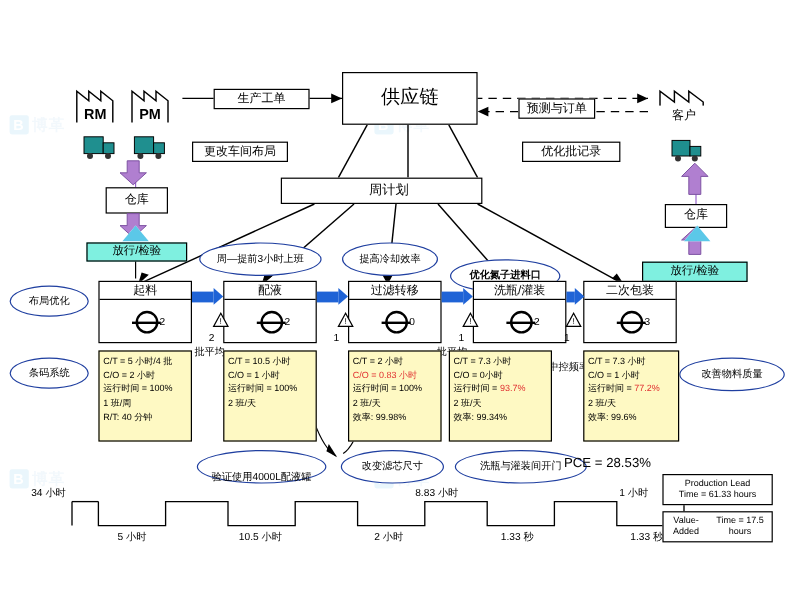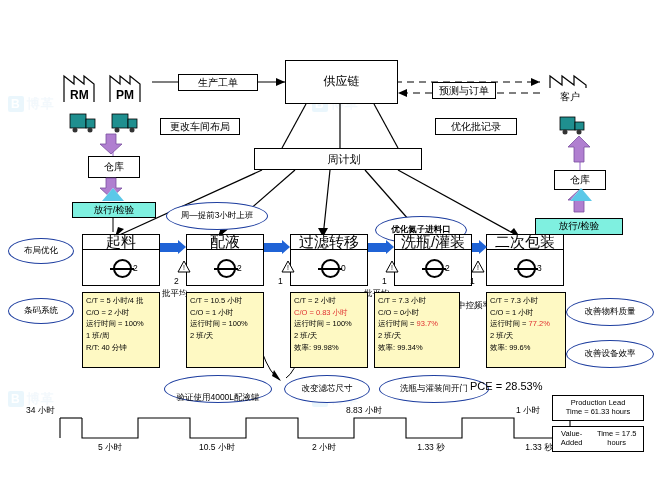--- a/index.html
+++ b/index.html
@@ -8,21 +8,21 @@
 
   .wm{position:absolute;opacity:.18;color:#bcd9ef;font-weight:bold;font-size:13px;letter-spacing:1px;user-select:none;}
   .wm .b{display:inline-block;background:#2aa7df;color:#fff;padding:1px 3px;border-radius:2px;margin-right:3px;font-size:12px;opacity:.55;}
 
   .box{position:absolute;border:1px solid #000;background:#fff;box-sizing:border-box;display:flex;align-items:center;justify-content:center;text-align:center;font-size:10px;line-height:1.15;}
   .ell{position:absolute;border:1px solid #1f3fa0;border-radius:50%;background:#fff;box-sizing:border-box;display:flex;align-items:center;justify-content:center;text-align:center;font-size:8.5px;color:#000;line-height:1.1;}
   .lbl{position:absolute;font-size:8.5px;color:#000;white-space:nowrap;}
   .lblc{position:absolute;font-size:8.5px;color:#000;text-align:center;}
 
   .proc{position:absolute;border:1px solid #000;background:#fff;box-sizing:border-box;}
-  .proc .ttl{position:absolute;left:0;top:0;right:0;height:14px;border-bottom:1px solid #000;font-size:15px;display:flex;align-items:center;justify-content:center;}
+  .proc .ttl{position:absolute;left:0;top:0;right:0;height:14px;border-bottom:1px solid #000;font-size:10px;display:flex;align-items:center;justify-content:center;}
   .datab{position:absolute;border:1px solid #000;background:#fef9c3;box-sizing:border-box;font-size:7.5px;padding:2px 3px;line-height:1.55;}
   .datab div{white-space:nowrap;}
   .red{color:#e03030;}
 
   .arrowR{position:absolute;background:#1f63d6;height:9px;}
   .arrowR:after{content:"";position:absolute;right:-8px;top:-3px;border-left:8px solid #1f63d6;border-top:7.5px solid transparent;border-bottom:7.5px solid transparent;}
 
   .tri{position:absolute;width:0;height:0;border-left:11px solid transparent;border-right:11px solid transparent;border-bottom:13px solid #fff;}
   .tri:before{content:"";position:absolute;left:-11px;top:0;width:0;height:0;border-left:11px solid transparent;border-right:11px solid transparent;border-bottom:13px solid #5bc8e8;}
 
@@ -73,25 +73,25 @@
   <line x1="113" y1="216" x2="113" y2="232" stroke="#000" stroke-width="1"></line>
 
   <line x1="580" y1="160" x2="580" y2="172" stroke="#9966cc" stroke-width="1"></line>
   <line x1="580" y1="188" x2="580" y2="196" stroke="#9966cc" stroke-width="1"></line>
 
   <path d="M262 352 q8 22 18 28" stroke="#000" fill="none" stroke-width="1"></path>
   <polygon points="281,381 272,376 274,370" fill="#000"></polygon>
   <path d="M300 352 q-5 20 -14 26" stroke="#000" fill="none" stroke-width="1"></path>
 </svg>
 
-<div class="box" style="left:285px;top:60px;width:113px;height:44px;font-size:12px;align-items:center;">
+<div class="box" style="left:285px;top:60px;width:113px;height:44px;font-size:16px;align-items:center;">
   <span>供应链</span>
 </div>
 
-<div class="box" style="left:254px;top:148px;width:168px;height:22px;font-size:11px;padding-left:12px;">
+<div class="box" style="left:234px;top:148px;width:168px;height:22px;font-size:11px;padding-left:12px;">
   <span>周计划</span>
 </div>
 
 <div class="box" style="left:178px;top:74px;width:80px;height:17px;">
   <span>生产工单</span>
 </div>
 <div class="box" style="left:432px;top:82px;width:64px;height:17px;text-align:right;">
   <span>预测与订单</span>
 </div>
 <div class="box" style="left:160px;top:118px;width:80px;height:17px;">
@@ -155,36 +155,36 @@
   <polygon points="11,0 22,10 16,10 16,22 6,22 6,10 0,10" fill="#b07fd0" stroke="#7a4fa0" stroke-width=".8"></polygon>
 </svg>
 <div class="tri" style="left:570px;top:188px;"></div>
 <div class="box hl" style="left:535px;top:218px;width:88px;height:17px;font-size:9.5px;">
   <span>放行/检验</span>
 </div>
 
 <div class="ell" style="left:166px;top:202px;width:102px;height:28px;">
       <span>周—提前3小时上班</span>
     </div>
+<div class="ell" style="left:285px;top:202px;width:80px;height:28px;">
+      <span>提高冷却效率</span>
+    </div>
 <div class="ell" style="left:375px;top:216px;width:92px;height:28px;font-weight:bold;">
       <span>优化氮子进料口</span>
     </div>
 
 <div class="ell" style="left:8px;top:238px;width:66px;height:26px;">
       <span>布局优化</span>
     </div>
 <div class="ell" style="left:8px;top:298px;width:66px;height:26px;">
       <span>条码系统</span>
     </div>
 
 <div class="ell" style="left:566px;top:298px;width:88px;height:28px;">
       <span>改善物料质量</span>
-    </div>
-<div class="ell" style="left:566px;top:340px;width:88px;height:28px;">
-      <span>改善设备效率</span>
     </div>
 
 <div class="ell" style="left:164px;top:375px;width:108px;height:28px;align-items:flex-end;">
       <span>验证使用4000L配液罐</span>
     </div>
 <div class="ell" style="left:284px;top:375px;width:86px;height:28px;">
       <span>改变滤芯尺寸</span>
     </div>
 <div class="ell" style="left:379px;top:375px;width:110px;height:28px;">
       <span>洗瓶与灌装间开门</span>

